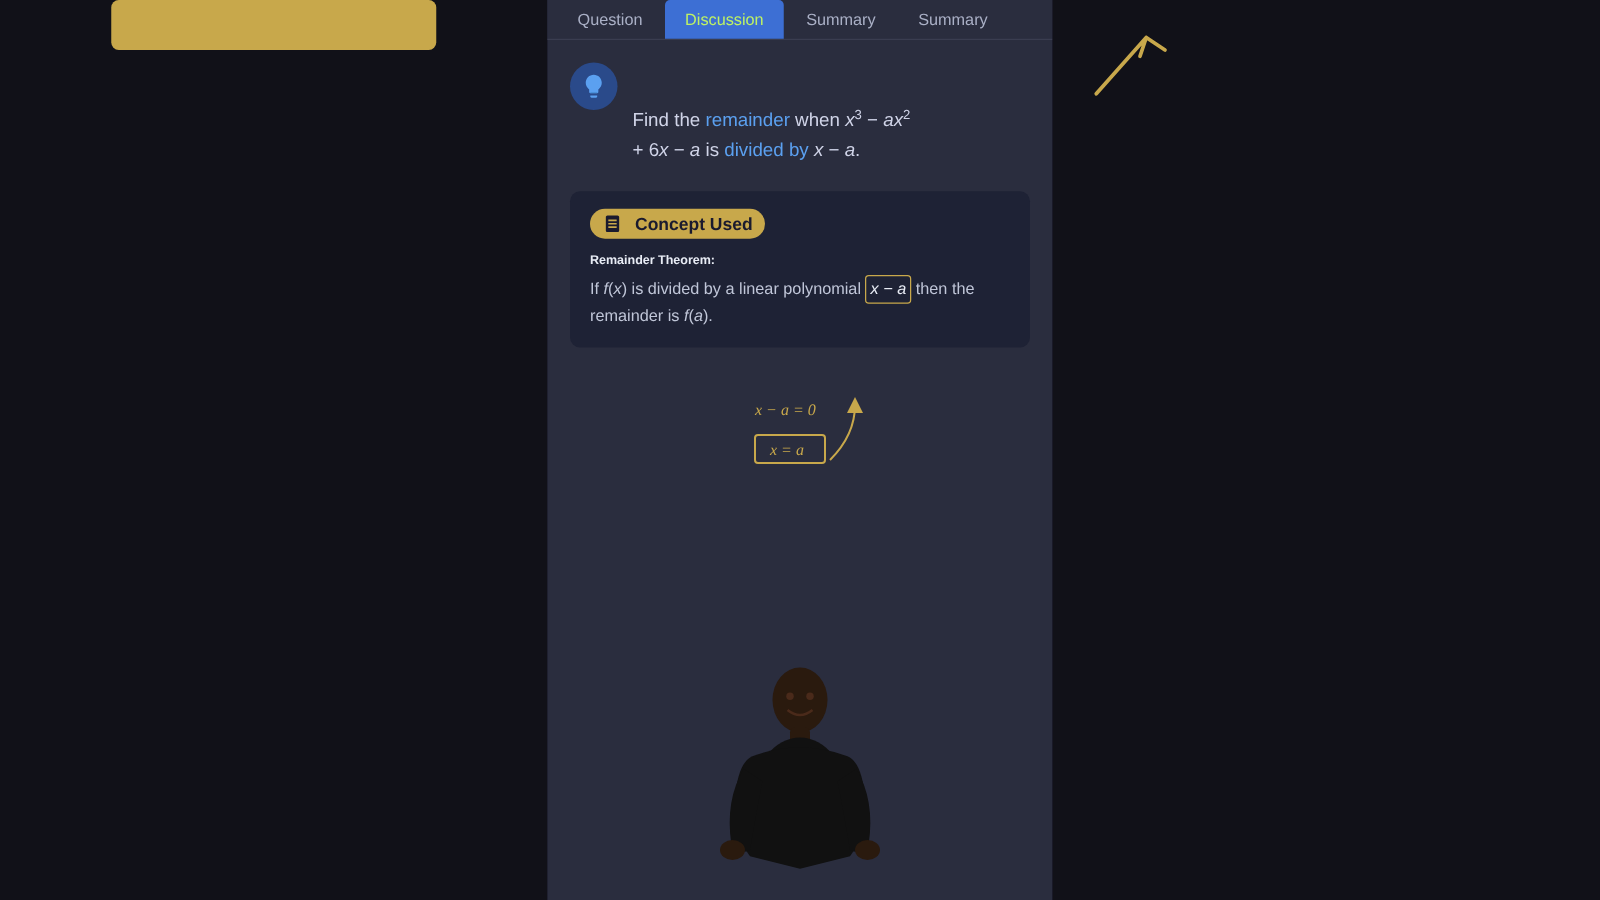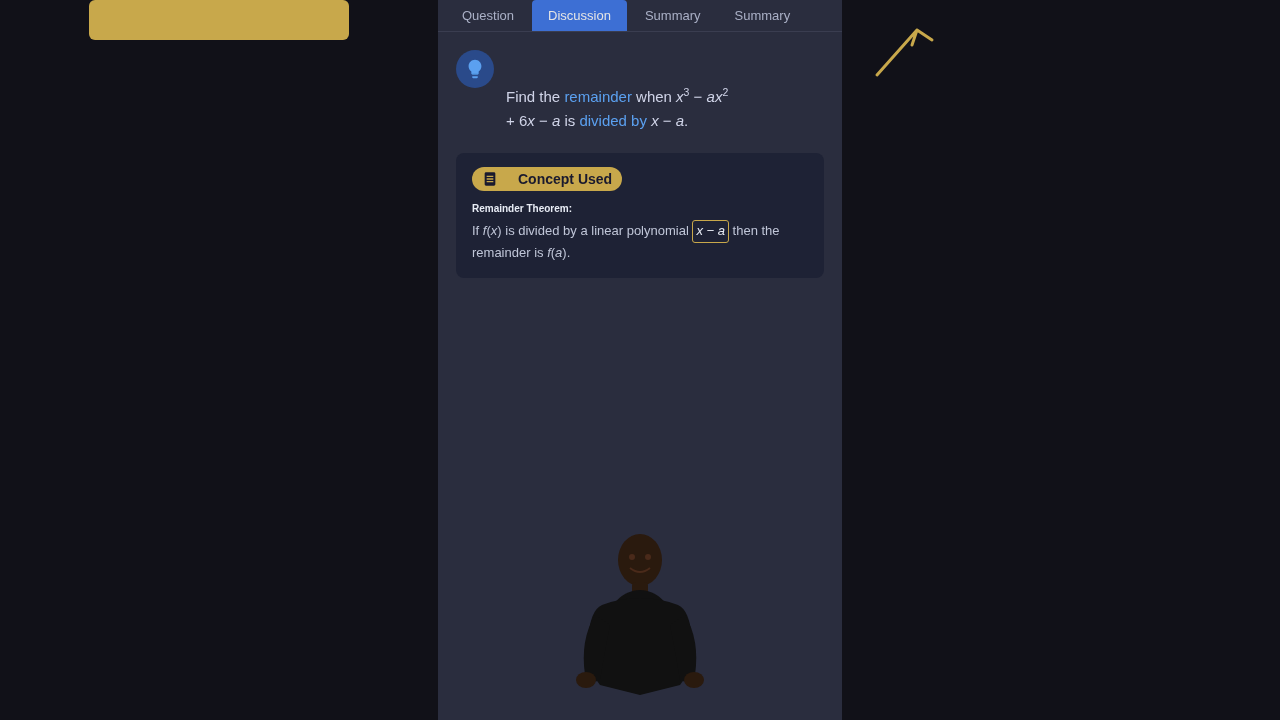--- a/index.html
+++ b/index.html
@@ -73,21 +73,21 @@
       font-size: 13px;
       color: #aab0c6;
       cursor: pointer;
       border-radius: 4px 4px 0 0;
       border: none;
       background: transparent;
     }
 
     .tab.active {
       background: #3d6fd4;
-      color: #e5e5e5;
+      color: #bef264;
     }
 
     
     .content-area {
       flex: 1;
       padding: 16px 18px;
       overflow-y: auto;
       position: relative;
     }
 
@@ -139,21 +139,21 @@
       gap: 8px;
       margin-bottom: 12px;
     }
 
     .book-icon-wrap {
       background: #c8a84b;
       border-radius: 20px;
       padding: 4px 10px;
       display: flex;
       align-items: center;
-      gap: 20px;
+      gap: 10px;
     }
 
     .concept-label {
       color: #1a1a2e;
       font-size: 14px;
       font-weight: 600;
     }
 
     .concept-title {
       color: #e8ecf5;
@@ -258,20 +258,36 @@
         </div>
       </div>
 
       <div class="concept-title">Remainder Theorem:</div>
       <div class="concept-body">
         If <span class="math-italic">f</span>(<span class="math-italic">x</span>) is divided by a linear polynomial
         <span class="box-highlight"><span class="math-italic">x</span> − <span class="math-italic">a</span></span> then the remainder is <span class="math-italic">f</span>(<span class="math-italic">a</span>).
       </div>
     </div>
 
+    <div class="math-annotation">
+      <svg viewBox="0 0 200 110" xmlns="http://www.w3.org/2000/svg">
+
+        <path d="M 130 85 Q 155 60 155 30" stroke="#c8a84b" stroke-width="2" fill="none" marker-end="url(#arrowhead)"></path>
+        <defs>
+          <marker id="arrowhead" markerWidth="8" markerHeight="8" refX="4" refY="4" orient="auto">
+            <path d="M 0 0 L 8 4 L 0 8 Z" fill="#c8a84b"></path>
+          </marker>
+        </defs>
+
+        <text x="55" y="40" font-family="serif" font-size="16" fill="#c8a84b" font-style="italic">x − a = 0</text>
+
+        <rect x="55" y="60" width="70" height="28" fill="none" stroke="#c8a84b" stroke-width="2" rx="3"></rect>
+        <text x="70" y="80" font-family="serif" font-size="16" fill="#c8a84b" font-style="italic">x = a</text>
+      </svg>
+    </div>
 
   </div>
 
   <div class="person-area">
     <svg class="person-silhouette" viewBox="0 0 140 190" xmlns="http://www.w3.org/2000/svg">
 
       <ellipse cx="70" cy="30" rx="22" ry="26" fill="#2a1a0e"></ellipse>
 
       <rect x="62" y="52" width="16" height="14" fill="#2a1a0e" rx="4"></rect>
 

